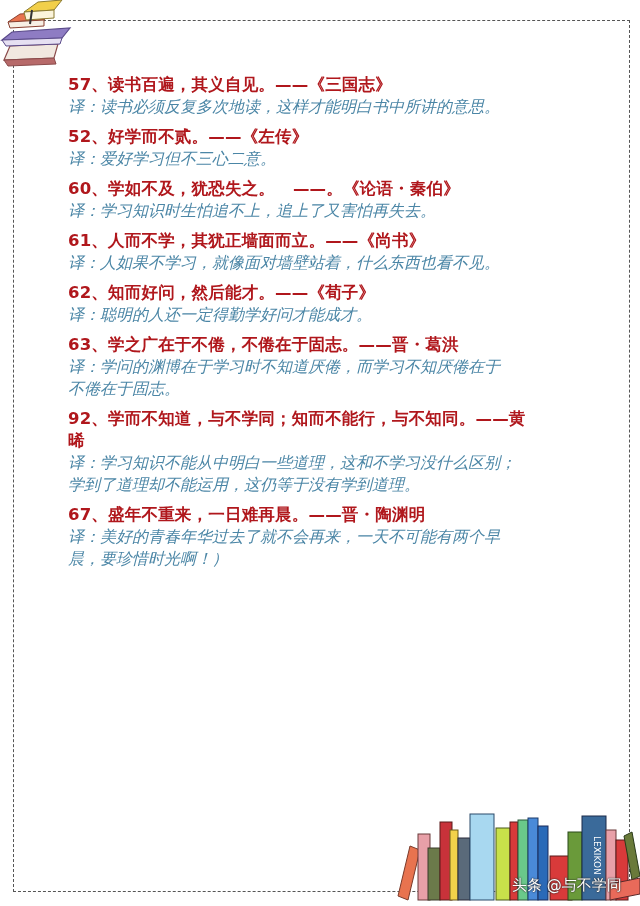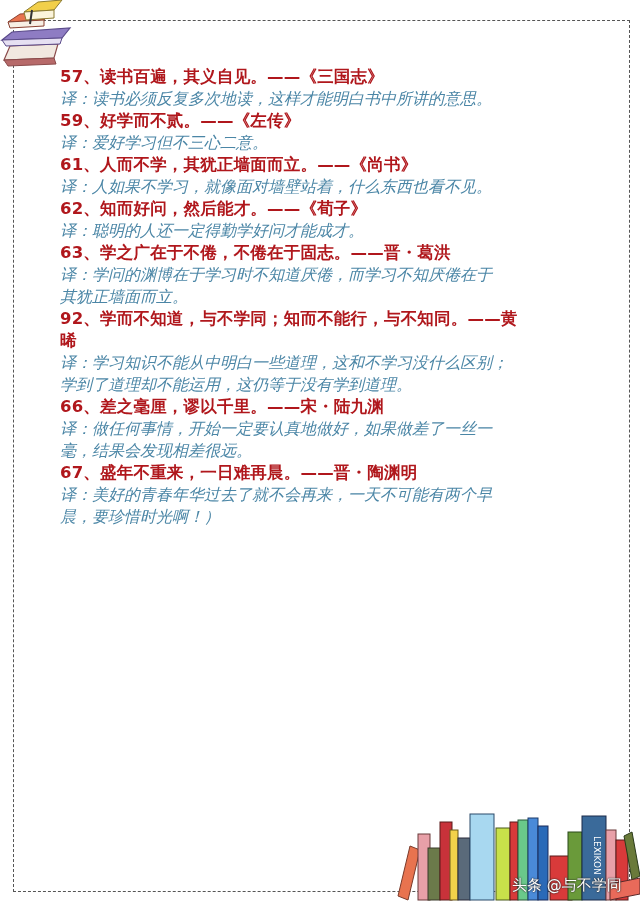--- a/index.html
+++ b/index.html
@@ -5,21 +5,21 @@
   html, body { margin: 0; padding: 0; background: #ffffff; }
   body { width: 640px; height: 906px; position: relative; overflow: hidden;
          font-family: "DejaVu Sans", "Liberation Sans", sans-serif; }
   .frame {
     position: absolute; left: 13px; top: 20px; width: 617px; height: 872px;
     border: 1.5px dashed #555; box-sizing: border-box;
   }
   .books-top { position: absolute; left: 0; top: 0; width: 92px; height: 70px; }
   .books-bottom { position: absolute; left: 388px; top: 786px; width: 252px; height: 120px; }
   .content { position: absolute; left: 60px; top: 66px; width: 530px; }
-  .item { margin: 0; }
+  .item { margin: 8px; }
   .title {
     color: #b0171c; font-weight: bold; font-size: 16.5px; line-height: 22px;
     letter-spacing: 0.2px; white-space: pre-wrap;
   }
   .trans {
     color: #4b86a6; font-size: 16px; line-height: 22px;
     font-family: "DejaVu Serif", "Liberation Serif", serif;
     white-space: pre-wrap;
     font-style: italic;
   }
@@ -44,46 +44,45 @@
   <polygon points="24,12 54,10 54,18 26,20" fill="#fbf4dc" stroke="#8a7a30" stroke-width="1"></polygon>
   <line x1="32" y1="10" x2="30" y2="24" stroke="#333" stroke-width="2"></line>
 </svg>
 
 <div class="content" id="quotes">
     <div class="item">
       <div class="title">57、读书百遍，其义自见。——《三国志》</div>
       <div class="trans">译：读书必须反复多次地读，这样才能明白书中所讲的意思。</div>
     </div>
     <div class="item">
-      <div class="title">59、好学而不贰。——《左传》</div>
+      <div class="title">52、好学而不贰。——《左传》</div>
       <div class="trans">译：爱好学习但不三心二意。</div>
+    </div>
+    <div class="item">
+      <div class="title">60、学如不及，犹恐失之。   ——。《论语・秦伯》</div>
+      <div class="trans">译：学习知识时生怕追不上，追上了又害怕再失去。</div>
     </div>
     <div class="item">
       <div class="title">61、人而不学，其犹正墙面而立。——《尚书》</div>
       <div class="trans">译：人如果不学习，就像面对墙壁站着，什么东西也看不见。</div>
     </div>
     <div class="item">
       <div class="title">62、知而好问，然后能才。——《荀子》</div>
       <div class="trans">译：聪明的人还一定得勤学好问才能成才。</div>
     </div>
     <div class="item">
       <div class="title">63、学之广在于不倦，不倦在于固志。——晋・葛洪</div>
       <div class="trans">译：学问的渊博在于学习时不知道厌倦，而学习不知厌倦在于</div>
-      <div class="trans">其犹正墙面而立。</div>
+      <div class="trans">不倦在于固志。</div>
     </div>
     <div class="item">
       <div class="title">92、学而不知道，与不学同；知而不能行，与不知同。——黄
 晞</div>
       <div class="trans">译：学习知识不能从中明白一些道理，这和不学习没什么区别；</div>
       <div class="trans">学到了道理却不能运用，这仍等于没有学到道理。</div>
-    </div>
-    <div class="item">
-      <div class="title">66、差之毫厘，谬以千里。——宋・陆九渊</div>
-      <div class="trans">译：做任何事情，开始一定要认真地做好，如果做差了一丝一</div>
-      <div class="trans">毫，结果会发现相差很远。</div>
     </div>
     <div class="item">
       <div class="title">67、盛年不重来，一日难再晨。——晋・陶渊明</div>
       <div class="trans">译：美好的青春年华过去了就不会再来，一天不可能有两个早</div>
       <div class="trans">晨，要珍惜时光啊！）</div>
     </div>
   </div>
 
 <svg class="books-bottom" viewBox="0 0 252 120">
   <polygon points="10,110 22,60 32,64 20,114" fill="#e8734f" stroke="#7a3a2a" stroke-width="1"></polygon>

